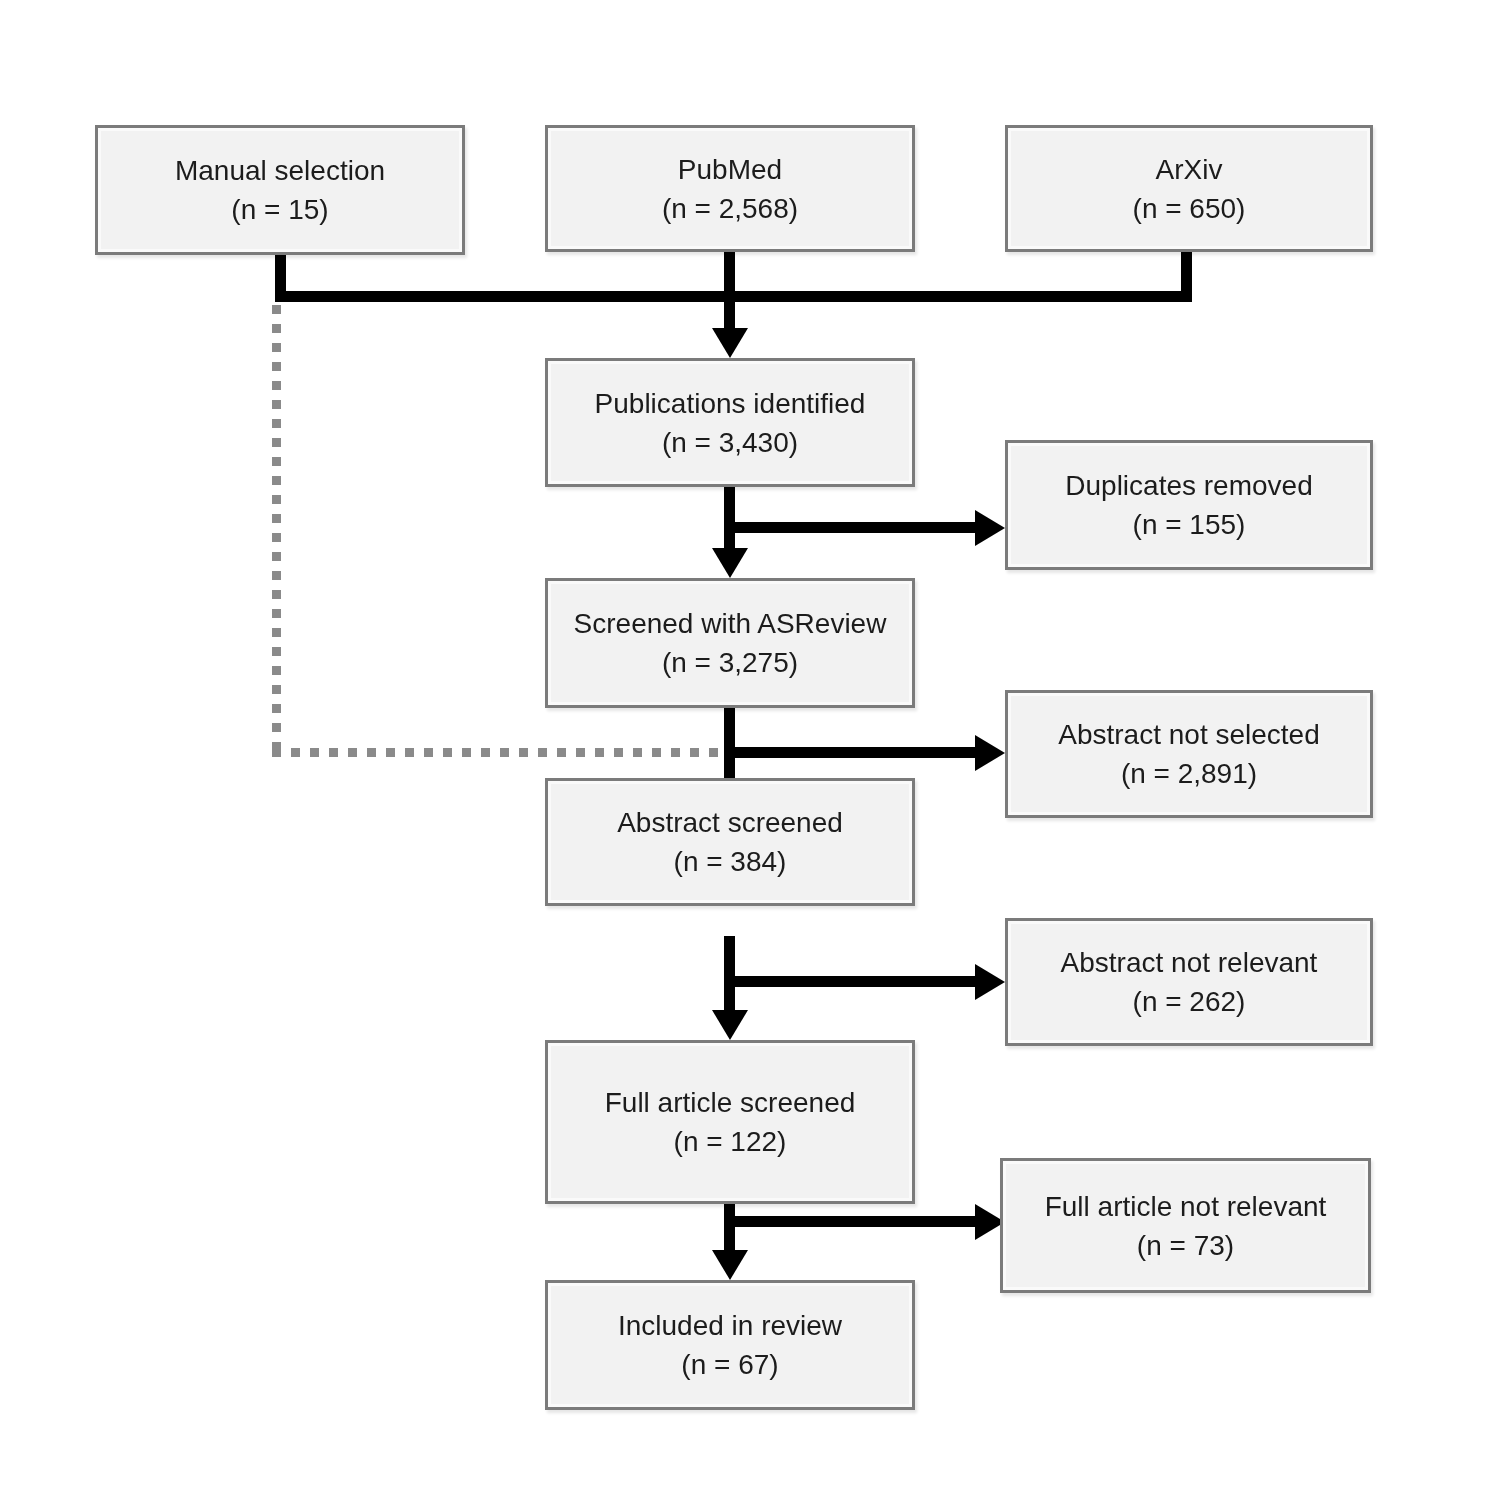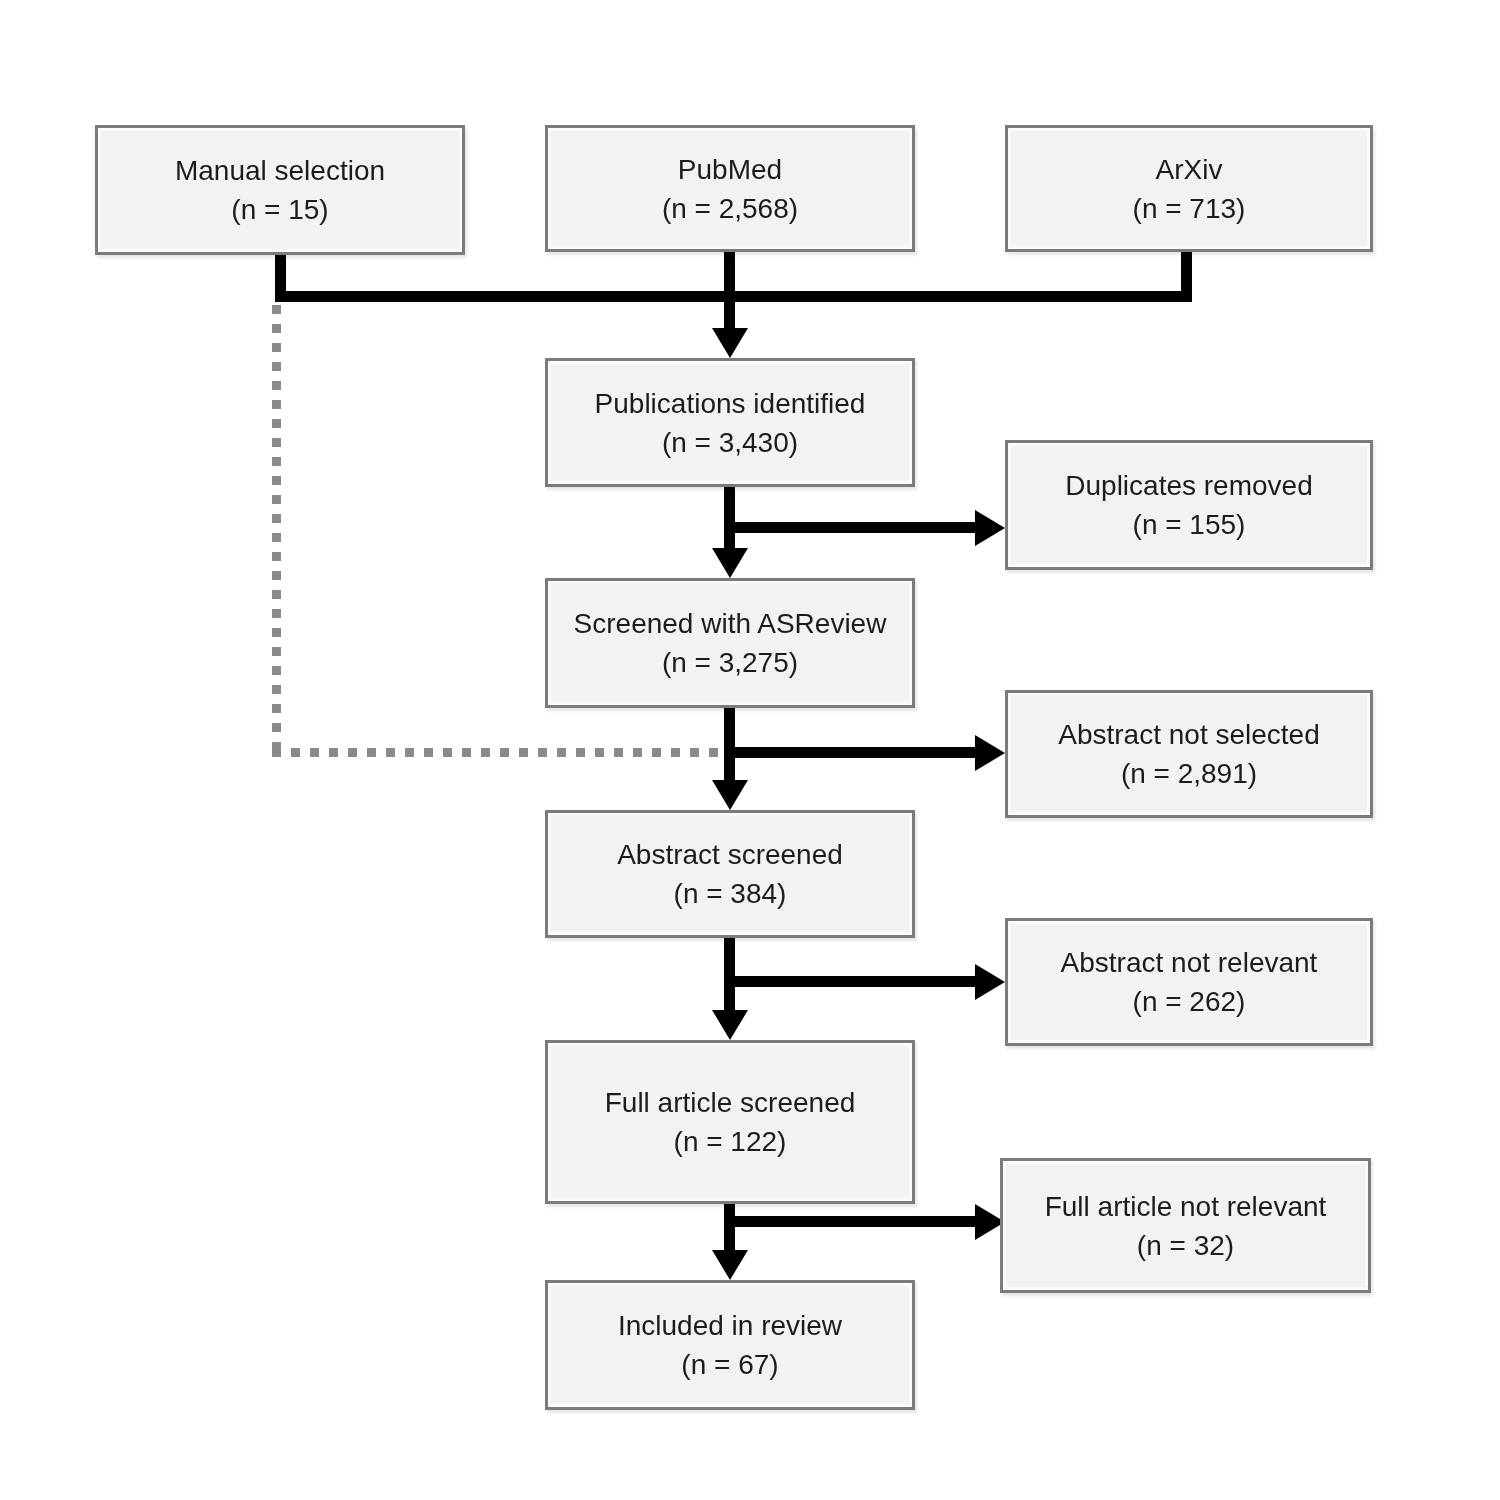--- a/index.html
+++ b/index.html
@@ -91,21 +91,21 @@
     <div class="box-count">(n = 15)</div>
   </div>
 
   <div class="box" style="left:545px;top:125px;width:370px;height:127px">
     <div class="box-label">PubMed</div>
     <div class="box-count">(n = 2,568)</div>
   </div>
 
   <div class="box" style="left:1005px;top:125px;width:368px;height:127px">
     <div class="box-label">ArXiv</div>
-    <div class="box-count">(n = 713)</div>
+    <div class="box-count">(n = 650)</div>
   </div>
 
   <div class="box" style="left:545px;top:358px;width:370px;height:129px">
     <div class="box-label">Publications identified</div>
     <div class="box-count">(n = 3,430)</div>
   </div>
 
   <div class="box" style="left:1005px;top:440px;width:368px;height:130px">
     <div class="box-label">Duplicates removed</div>
     <div class="box-count">(n = 155)</div>
@@ -114,38 +114,38 @@
   <div class="box" style="left:545px;top:578px;width:370px;height:130px">
     <div class="box-label">Screened with ASReview</div>
     <div class="box-count">(n = 3,275)</div>
   </div>
 
   <div class="box" style="left:1005px;top:690px;width:368px;height:128px">
     <div class="box-label">Abstract not selected</div>
     <div class="box-count">(n = 2,891)</div>
   </div>
 
-  <div class="box" style="left:545px;top:810px;width:370px;height:128px">
+  <div class="box" style="left:545px;top:778px;width:370px;height:128px">
     <div class="box-label">Abstract screened</div>
     <div class="box-count">(n = 384)</div>
   </div>
 
   <div class="box" style="left:1005px;top:918px;width:368px;height:128px">
     <div class="box-label">Abstract not relevant</div>
     <div class="box-count">(n = 262)</div>
   </div>
 
   <div class="box" style="left:545px;top:1040px;width:370px;height:164px">
     <div class="box-label">Full article screened</div>
     <div class="box-count">(n = 122)</div>
   </div>
 
   <div class="box" style="left:1000px;top:1158px;width:371px;height:135px">
     <div class="box-label">Full article not relevant</div>
-    <div class="box-count">(n = 32)</div>
+    <div class="box-count">(n = 73)</div>
   </div>
 
   <div class="box" style="left:545px;top:1280px;width:370px;height:130px">
     <div class="box-label">Included in review</div>
     <div class="box-count">(n = 67)</div>
   </div>
 
 </div>
 
 </body></html>

